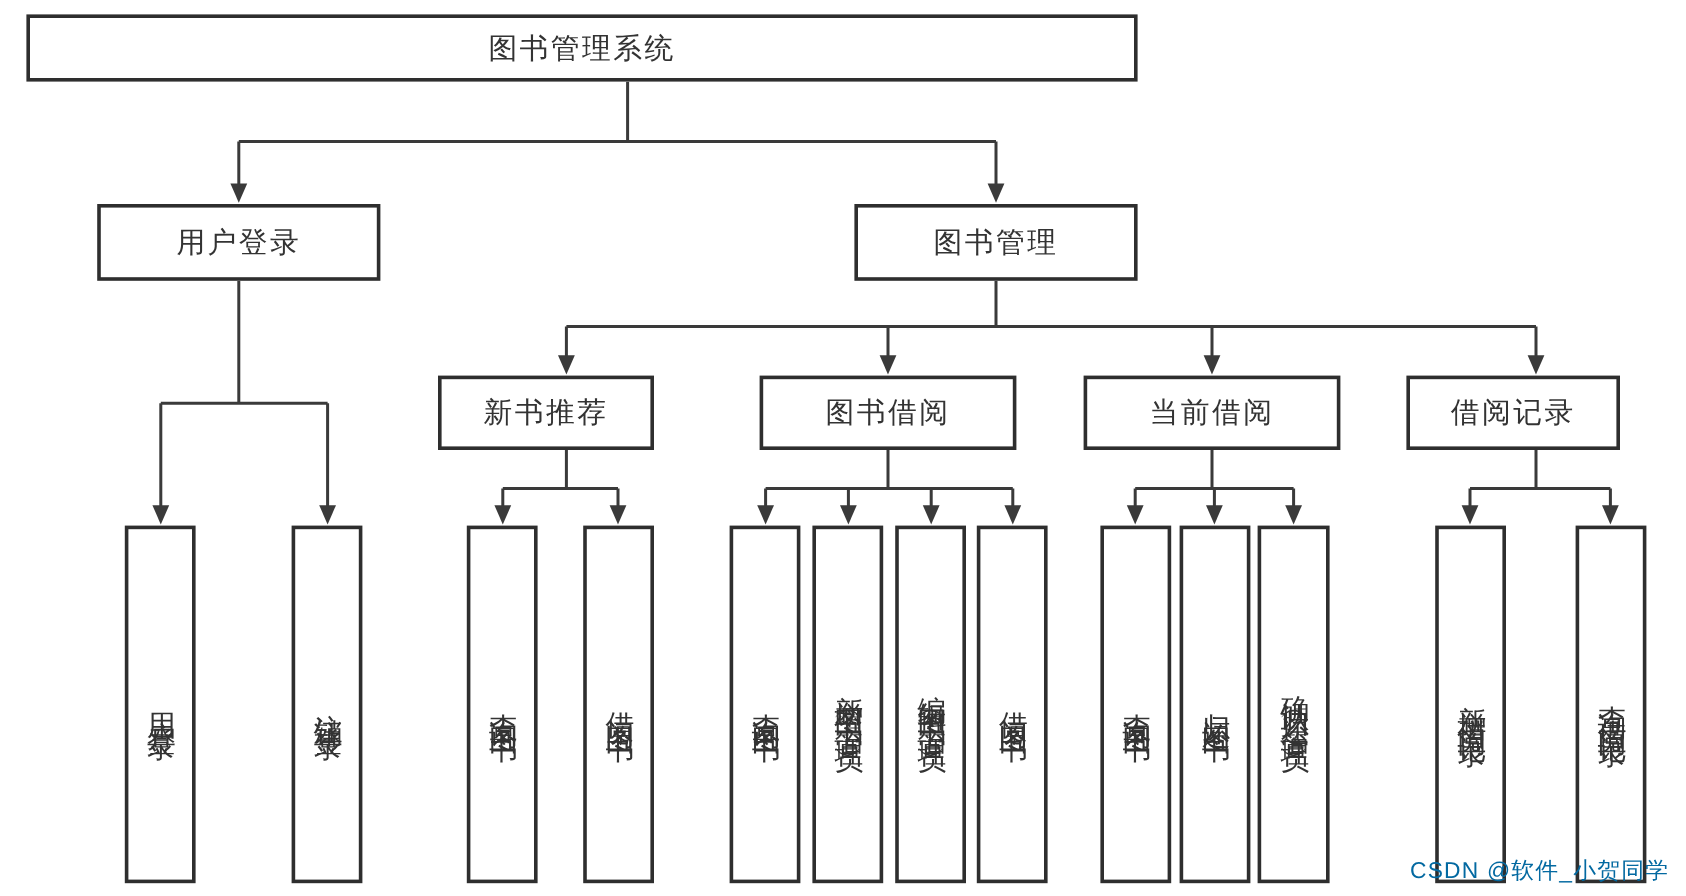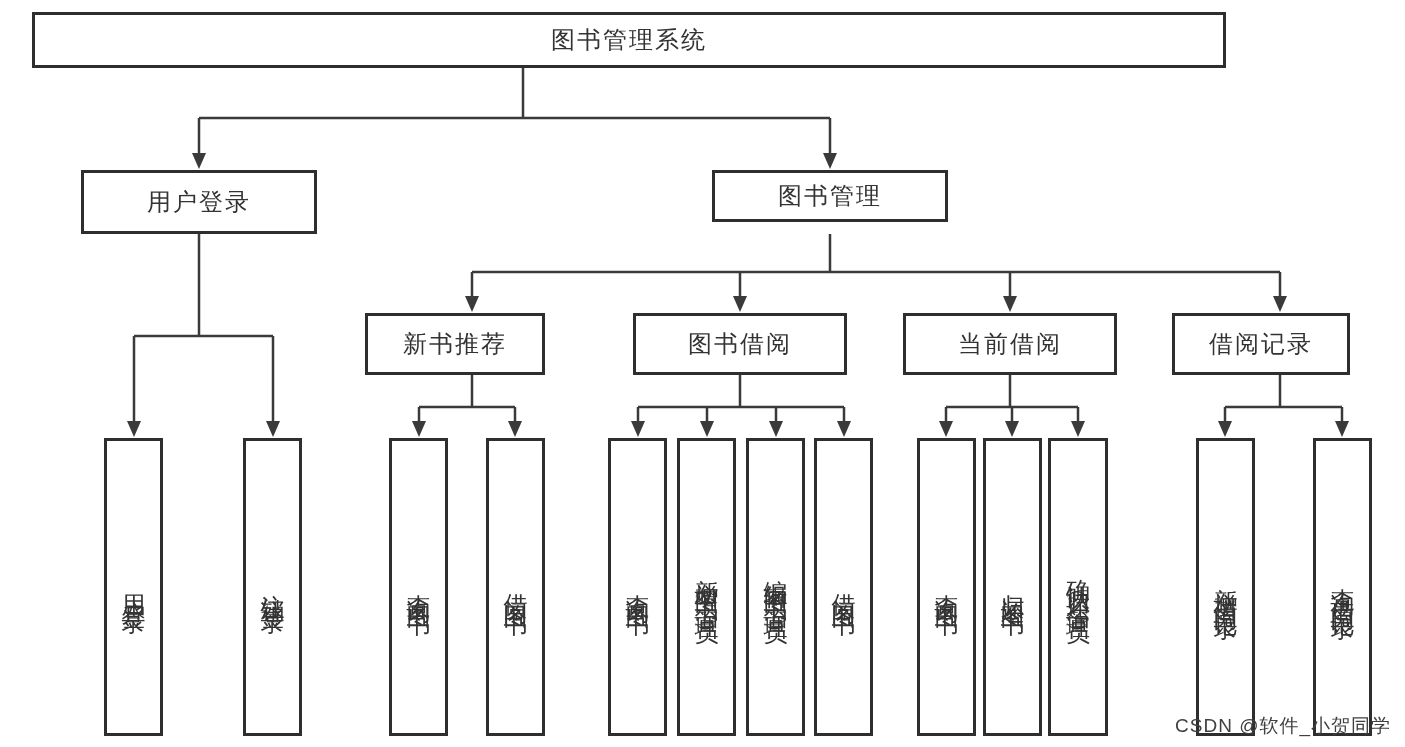--- a/index.html
+++ b/index.html
@@ -38,21 +38,21 @@
     letter-spacing: 6px;
     white-space: nowrap;
     color: #333333;
   }
   .watermark {
     position: absolute;
     right: 14px;
     bottom: 8px;
     font-size: 19px;
     letter-spacing: 1px;
-    color: #404040;
+    color: #0369a1;
     white-space: nowrap;
   }
 </style>
 </head>
 <body>
 
 <div class="stage">
 
   <svg class="connectors" width="1405" height="747" viewBox="0 0 1405 747">
     <g fill="none" stroke="#3a3a3a" stroke-width="2.5">
@@ -87,24 +87,24 @@
       <polygon points="769,421 783,421 776,437"></polygon>
       <polygon points="837,421 851,421 844,437"></polygon>
       <polygon points="939,421 953,421 946,437"></polygon>
       <polygon points="1005,421 1019,421 1012,437"></polygon>
       <polygon points="1071,421 1085,421 1078,437"></polygon>
       <polygon points="1218,421 1232,421 1225,437"></polygon>
       <polygon points="1335,421 1349,421 1342,437"></polygon>
     </g>
   </svg>
 
-  <div class="box hbox" style="left:32px; top:12px; width:1194px; height:56px;">图书管理系统</div>
+  <div class="box hbox" style="left:22px; top:12px; width:926px; height:56px;">图书管理系统</div>
 
   <div class="box hbox" style="left:81px; top:170px; width:236px; height:64px;">用户登录</div>
-  <div class="box hbox" style="left:712px; top:170px; width:236px; height:52px;">图书管理</div>
+  <div class="box hbox" style="left:712px; top:170px; width:236px; height:64px;">图书管理</div>
 
   <div class="box hbox" style="left:365px; top:313px; width:180px; height:62px;">新书推荐</div>
   <div class="box hbox" style="left:633px; top:313px; width:214px; height:62px;">图书借阅</div>
   <div class="box hbox" style="left:903px; top:313px; width:214px; height:62px;">当前借阅</div>
   <div class="box hbox" style="left:1172px; top:313px; width:178px; height:62px;">借阅记录</div>
 
   <div class="box" style="left:104px; top:438px; width:59px; height:298px;">
     <span class="vtext">用户登录</span>
   </div>
   <div class="box" style="left:243px; top:438px; width:59px; height:298px;">

